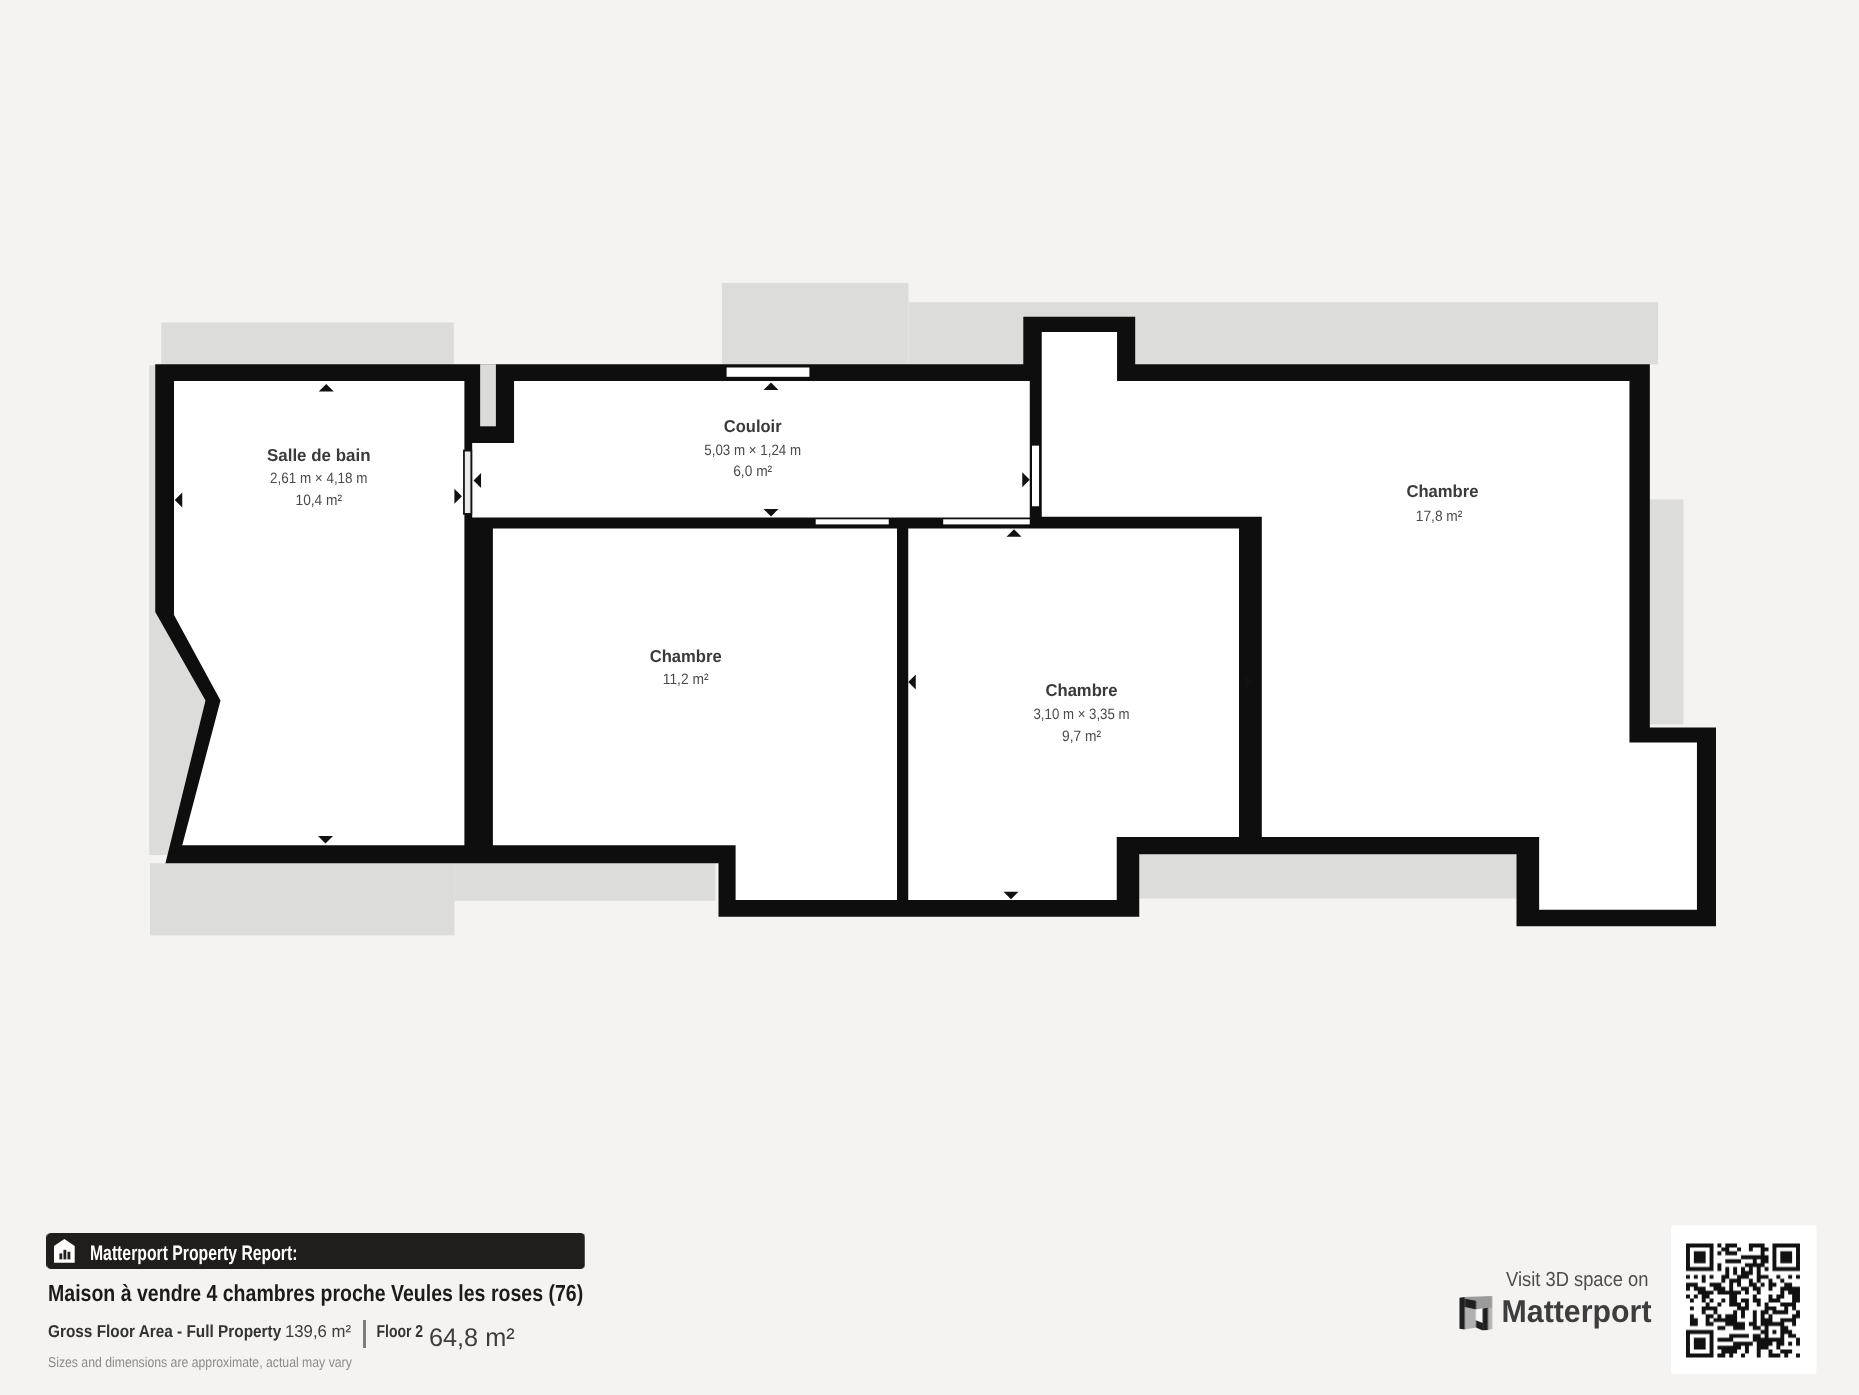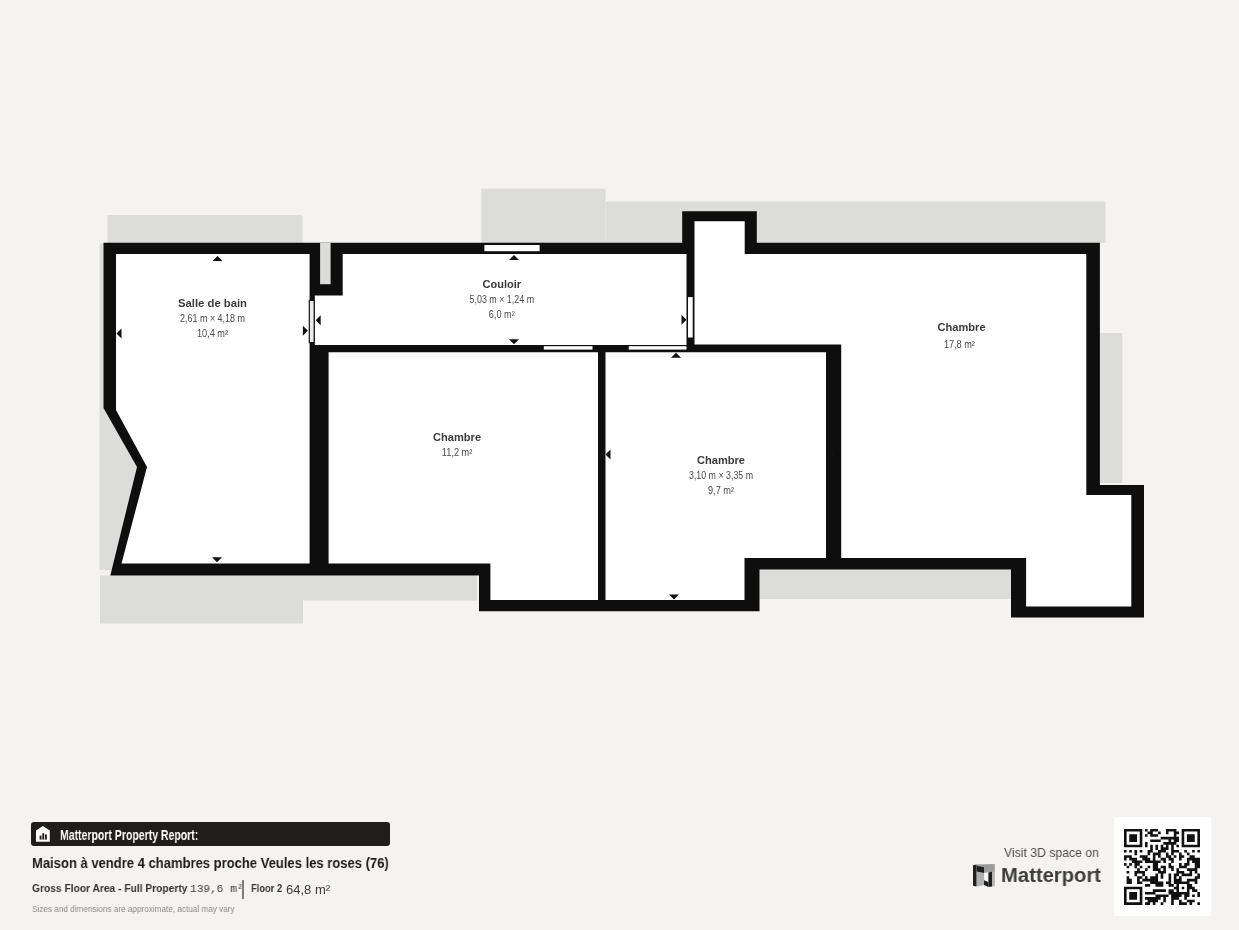--- a/index.html
+++ b/index.html
@@ -109,25 +109,25 @@
 <rect x="3.6" y="9.6" width="1.9" height="4" fill="#23211f"></rect>
 <rect x="6.3" y="7.2" width="1.9" height="6.4" fill="#23211f"></rect>
 <rect x="9" y="8.5" width="1.9" height="5.1" fill="#23211f"></rect>
 </svg>
 
 <div class="abs" style="left:59.6px;top:827px;font-size:14px;font-weight:bold;color:#fff;transform:scaleX(0.75);transform-origin:0 0;white-space:nowrap;">Matterport Property Report:</div>
 
 <div class="abs" id="title" style="left:31.6px;top:854px;font-size:15.5px;font-weight:bold;color:#1b1b1b;transform:scaleX(0.84);transform-origin:0 0;white-space:nowrap;">Maison à vendre 4 chambres proche Veules les roses (76)</div>
 
 <div class="abs" id="st1" style="left:31.6px;top:881.7px;font-size:11.5px;font-weight:bold;color:#333;transform:scaleX(0.89);transform-origin:0 0;white-space:nowrap;">Gross Floor Area - Full Property</div>
-<div class="abs" id="st2" style="left:190.3px;top:881.7px;font-size:11.5px;color:#3c3c3c;transform:scaleX(0.97);transform-origin:0 0;white-space:nowrap;font-family:Liberation Mono, monospace;">139,6 m²</div>
+<div class="abs" id="st2" style="left:190.3px;top:881.7px;font-size:11.5px;color:#3c3c3c;transform:scaleX(0.97);transform-origin:0 0;white-space:nowrap;">139,6 m²</div>
 
 <div class="abs" style="left:241.7px;top:879.5px;width:1.6px;height:19px;background:#7d7d7d;"></div>
 <div class="abs" id="st3" style="left:250.9px;top:881.7px;font-size:11.5px;font-weight:bold;color:#333;transform:scaleX(0.81);transform-origin:0 0;white-space:nowrap;">Floor 2</div>
-<div class="abs" id="st4" style="left:285.8px;top:881.7px;font-size:13px;color:#3c3c3c;transform:scaleX(0.99);transform-origin:0 0;white-space:nowrap;">64,8 m²</div>
+<div class="abs" id="st4" style="left:285.8px;top:881.7px;font-size:17px;color:#3c3c3c;transform:scaleX(0.99);transform-origin:0 0;white-space:nowrap;">64,8 m²</div>
 
 <div class="abs" id="disc" style="left:31.6px;top:902.6px;font-size:9.5px;color:#8b8b8b;transform:scaleX(0.86);transform-origin:0 0;white-space:nowrap;">Sizes and dimensions are approximate, actual may vary</div>
 
 <div class="abs" id="visit" style="left:1004.4px;top:845.1px;font-size:13.5px;color:#4d4d4d;transform:scaleX(0.906);transform-origin:0 0;white-space:nowrap;">Visit 3D space on</div>
 
 <svg class="abs" style="left:972.5px;top:864px" width="22" height="23" viewBox="0 0 22 23">
 <polygon points="3.5,0.6 21.8,0 21.8,8 15.4,8.4 11,9 3.5,1.8" fill="#9b9b9b"></polygon>
 <polygon points="19,7.8 21.8,7.6 21.8,22 19,22.6" fill="#b3b3b3"></polygon>
 <polygon points="3.5,7.4 11,9 11,21 3.5,22.4" fill="#b0b0b0"></polygon>
 <polygon points="11,9 15.4,8.4 15.4,18 11,16.2" fill="#f6f6f6"></polygon>

